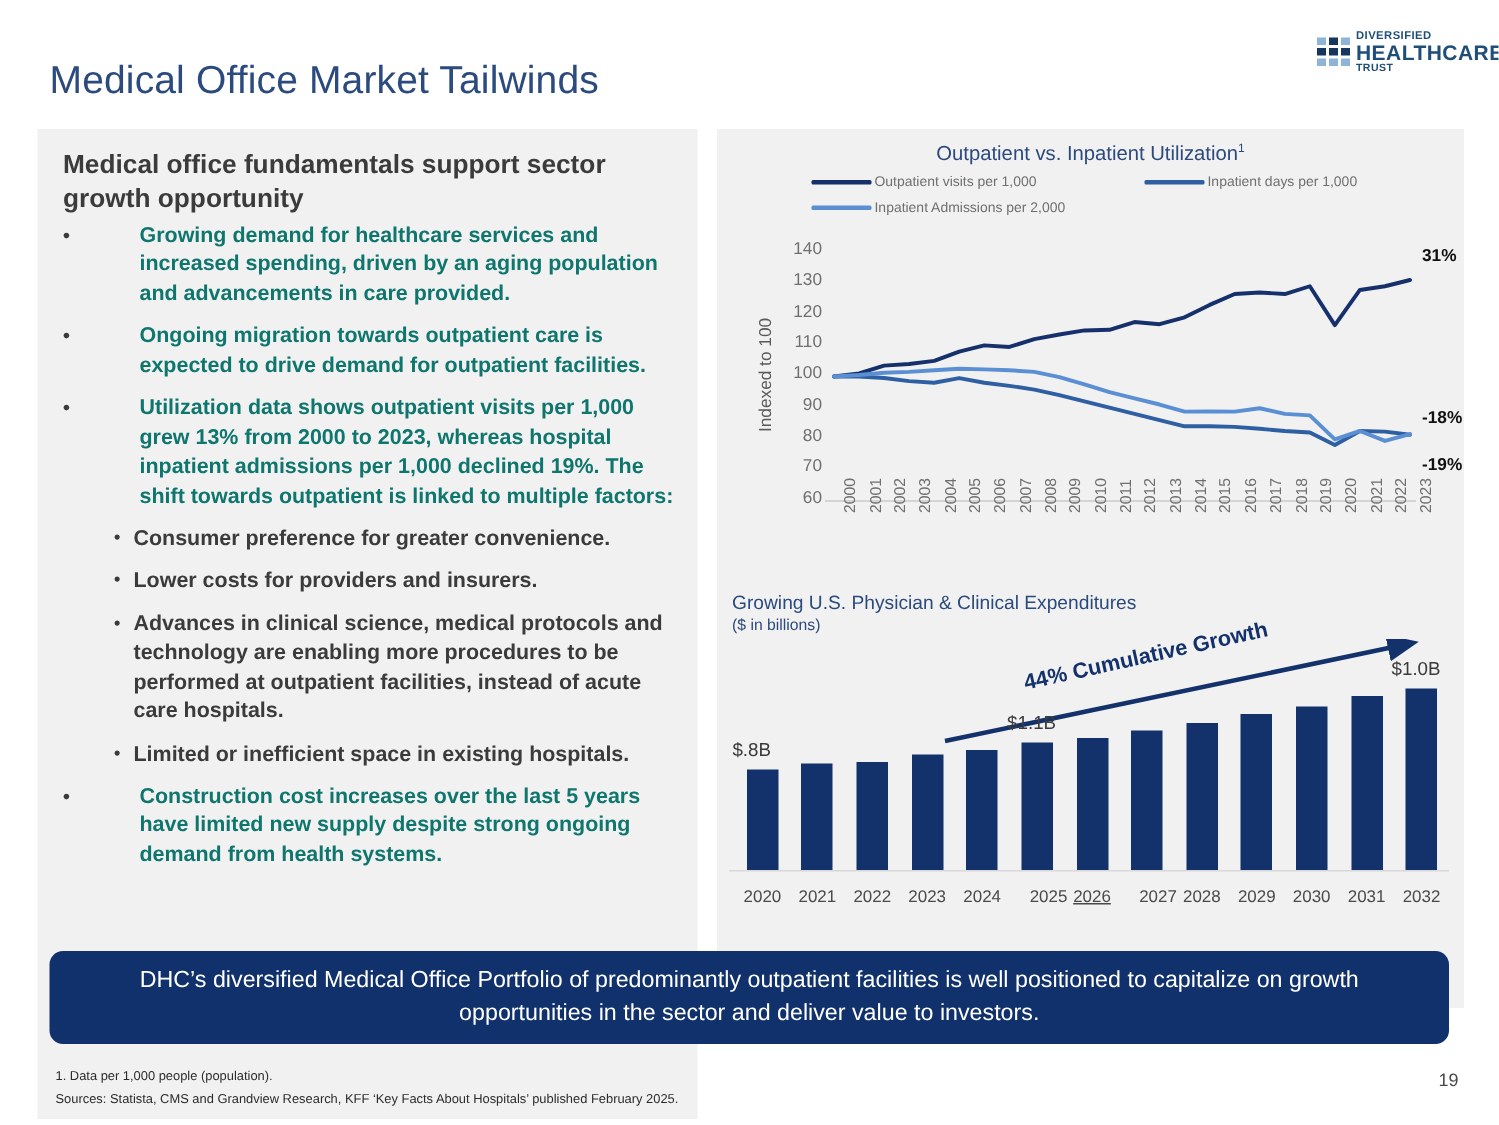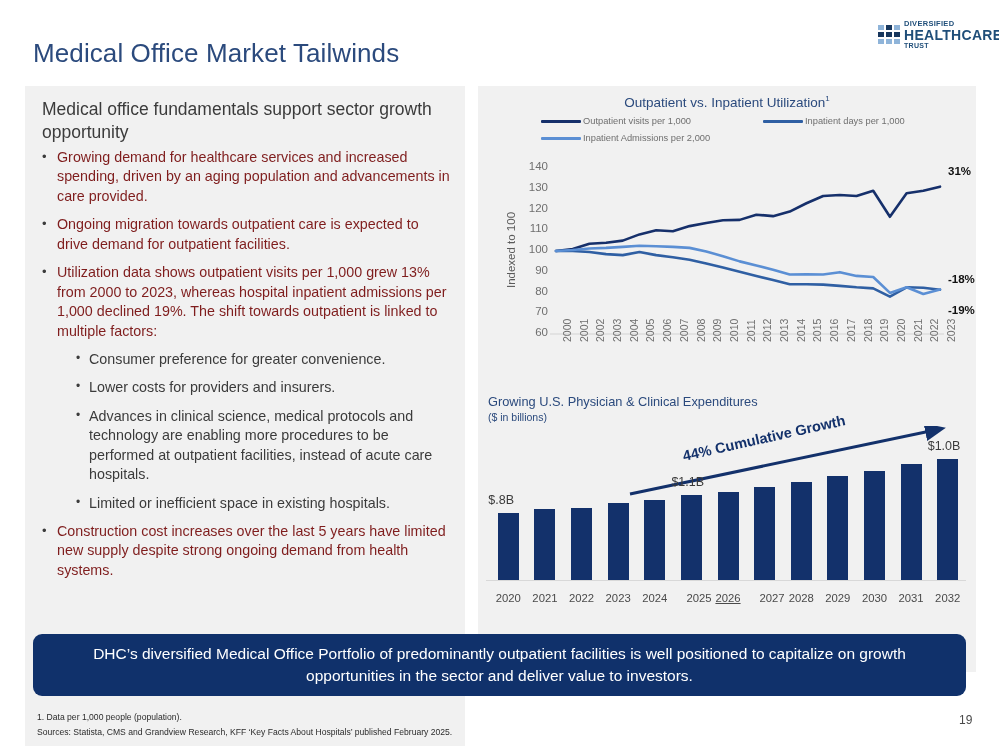--- a/index.html
+++ b/index.html
@@ -24,29 +24,30 @@
 
   .page-title{
     position:absolute;left:33px;top:38px;
     font-size:26px;color:#2b4a7d;font-weight:400;letter-spacing:.1px;
   }
 
   
   .left-panel{
     position:absolute;left:25px;top:86px;width:440px;height:660px;
     background:#f1f1f1;
+    font-weight:bold;
   }
   .lp-head{
     position:absolute;left:17px;top:12px;width:400px;
     font-size:17.5px;color:#3b3b3b;line-height:1.33;
   }
   .bullets{position:absolute;left:17px;top:62px;width:410px;}
   .b1{display:flex;margin-bottom:9px;}
   .b1 .dot{width:15px;flex:0 0 15px;font-size:13px;color:#3b3b3b;line-height:1.36;}
-  .b1 .tx{font-size:14.3px;color:#7f1d1d;line-height:1.36;}
+  .b1 .tx{font-size:14.3px;color:#0f766e;line-height:1.36;margin-left:36px;}
   .sub{margin-left:34px;}
   .sub .b2{display:flex;margin-bottom:9px;}
   .sub .b2 .dot{width:13px;flex:0 0 13px;font-size:12px;color:#3b3b3b;line-height:1.36;}
   .sub .b2 .tx{font-size:14.3px;color:#3b3b3b;line-height:1.36;}
 
   
   .right-panel{
     position:absolute;left:478px;top:86px;width:498px;height:586px;
     background:#f1f1f1;
   }

